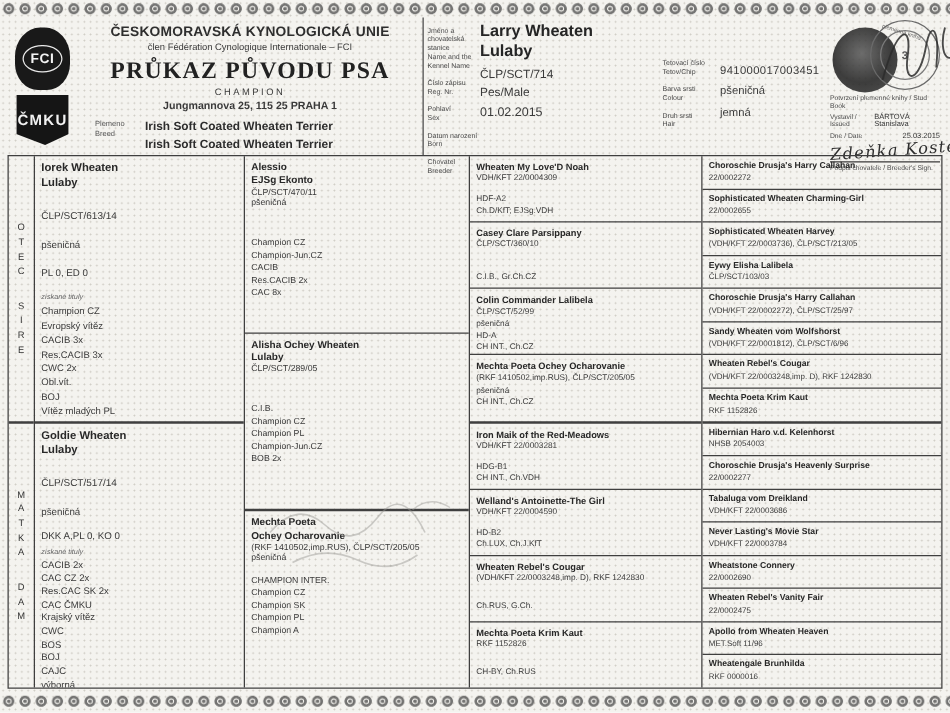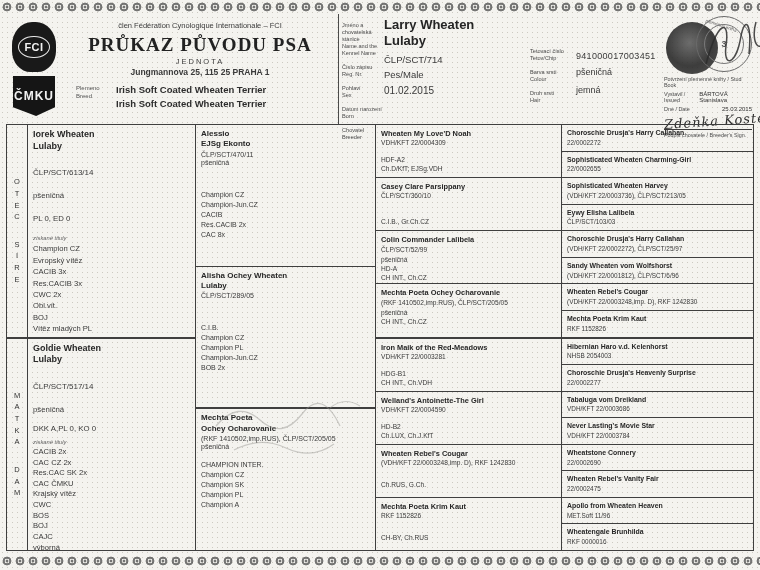--- a/index.html
+++ b/index.html
@@ -143,23 +143,24 @@
     <div class="logos">
       <div class="fci-badge">
           <span>FCI</span>
         </div>
       <div class="cmku-badge">
           <span>ČMKU</span>
         </div>
     </div>
 
     <div class="union">
+      <div class="u1">ČESKOMORAVSKÁ KYNOLOGICKÁ UNIE</div>
       <div class="u2">člen Fédération Cynologique Internationale – FCI</div>
       <div class="u3">PRŮKAZ PŮVODU PSA</div>
-      <div class="u4">JEDNOTA</div>
+      <div class="u4">CHAMPION</div>
       <div class="u6">Jungmannova 25, 115 25 PRAHA 1</div>
       <div class="breedrow">
         <div class="blbl" style="white-space:pre-line">Plemeno
 Breed</div>
         <div class="bval">
           <div>Irish Soft Coated Wheaten Terrier</div>
           <div>Irish Soft Coated Wheaten Terrier</div>
         </div>
       </div>
     </div>

